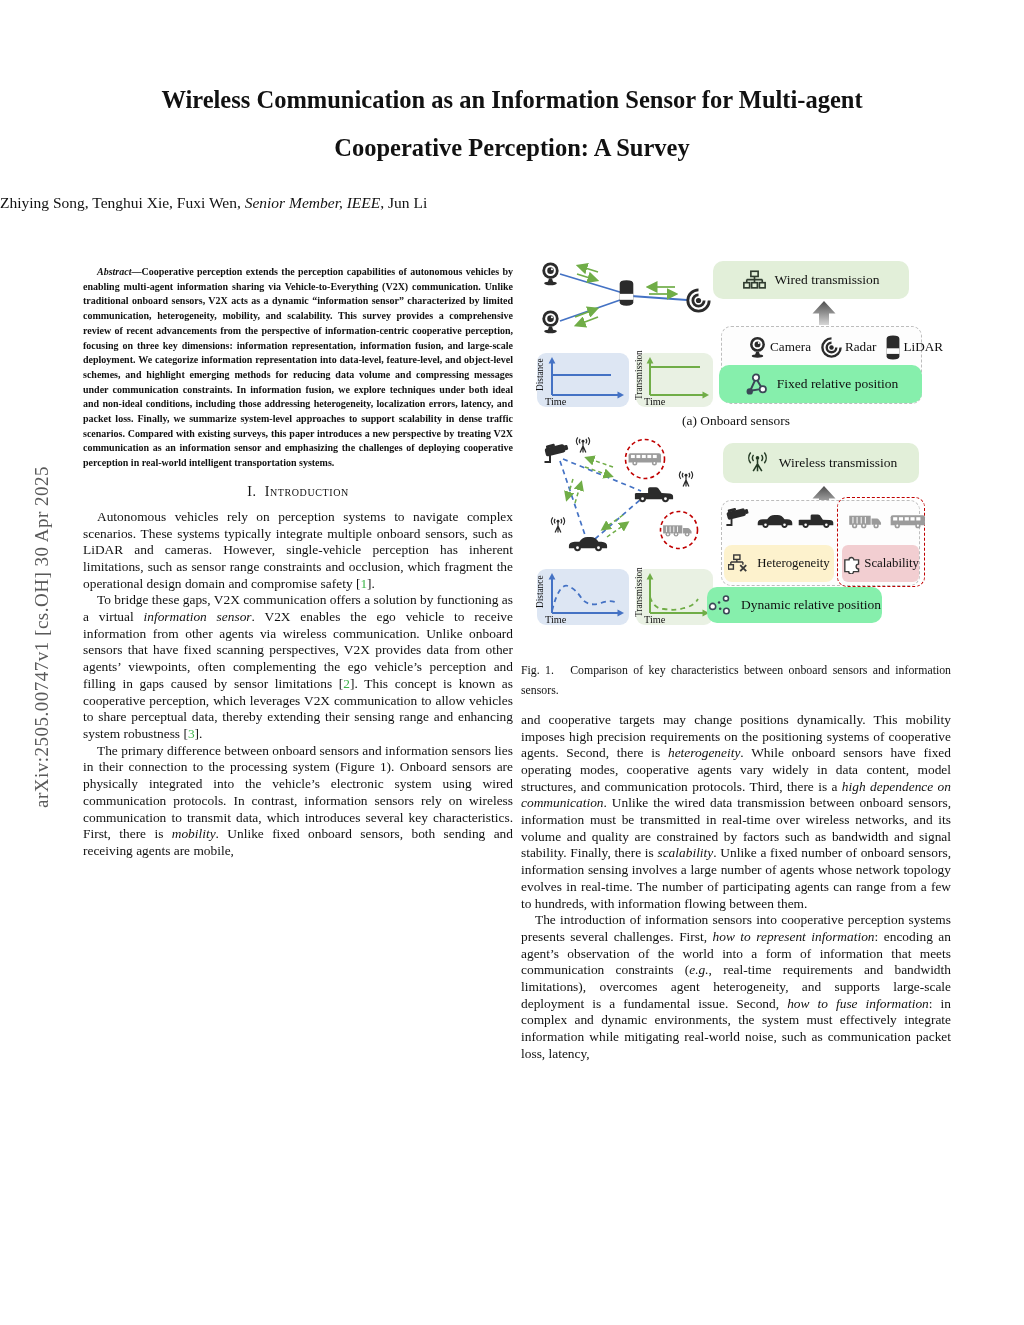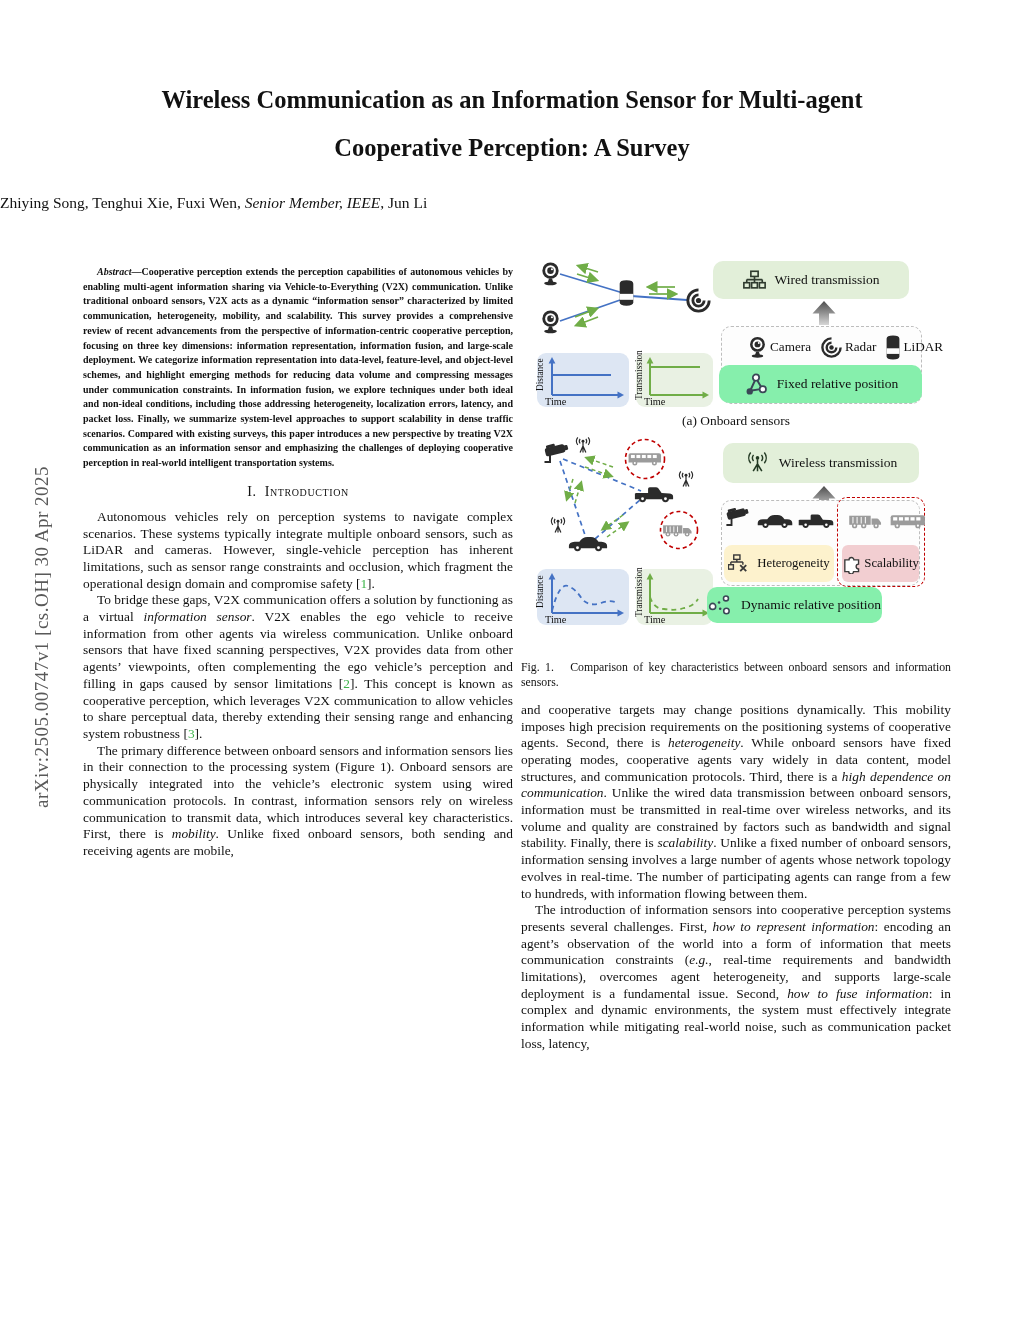--- a/index.html
+++ b/index.html
@@ -15,21 +15,21 @@
   
   .colL{position:absolute;left:83px;top:265px;width:430px;}
   .colR{position:absolute;left:521px;top:253px;width:430px;}
   .para{text-align:justify;text-indent:14px;margin:0;}
   .body-txt{font-size:13.4px;line-height:16.7px;}
   .abs{font-size:10px;line-height:14.7px;font-weight:bold;}
   .noindent{text-indent:0;}
   .seg-i{font-style:italic;} .seg-b{font-weight:bold;} .seg-bi{font-weight:bold;font-style:italic;}
   .seg-c{color:#3db54a;} .sc{font-variant:small-caps;}
   .sec-head{text-align:center;font-size:14px;margin:13px 0 9px 0;letter-spacing:0.6px;}
-  .figcap{font-size:11.8px;line-height:15px;text-align:justify;margin-top:7px;}
+  .figcap{font-size:11.8px;line-height:20px;text-align:justify;margin-top:7px;}
   .rp1{} .rp2{margin-top:0;}
   
   .figure{position:relative;width:430px;height:400px;}
   .abs-el{position:absolute;}
   .gbox{background:#e2efd9;border-radius:10px;display:flex;align-items:center;justify-content:center;gap:9px;font-size:13.5px;}
   .bbox{background:#86efac;border-radius:10px;display:flex;align-items:center;justify-content:center;gap:9px;font-size:13.5px;}
   .ybox{background:#fdf2cd;border-radius:8px;display:flex;align-items:center;justify-content:center;gap:6px;font-size:12.8px;}
   .rbox{background:#f2ced1;border-radius:6px;display:flex;align-items:center;justify-content:center;gap:4px;font-size:12.8px;}
   .dashbox{border:1.6px dashed #bdbdbd;border-radius:10px;background:#fdfdfd;}
   .reddash{border:1.7px dashed #c00000;border-radius:10px;}

